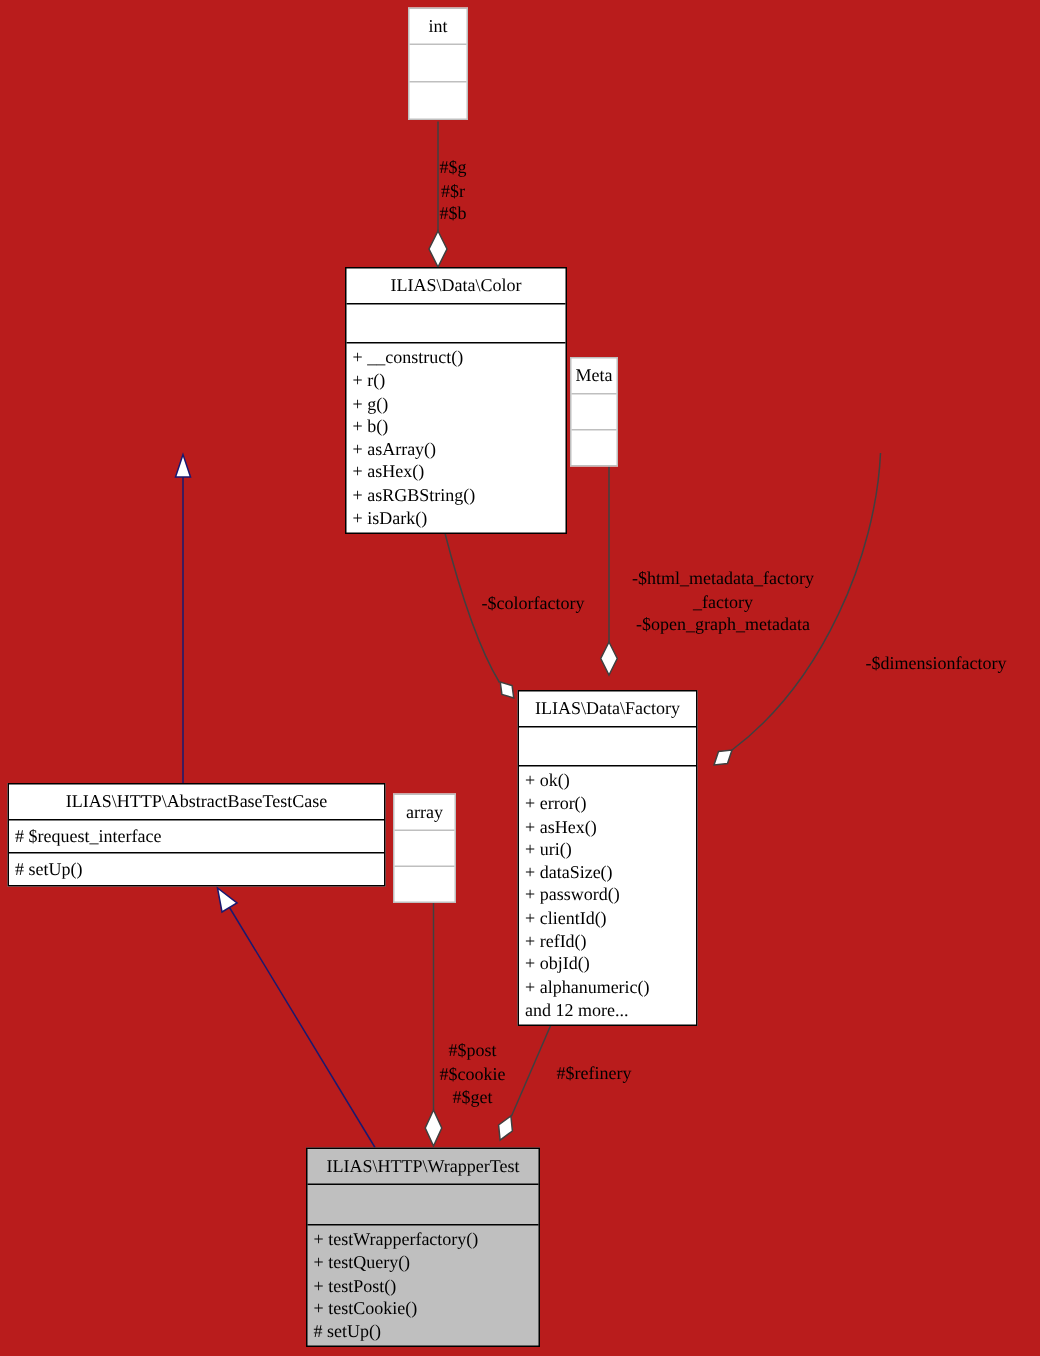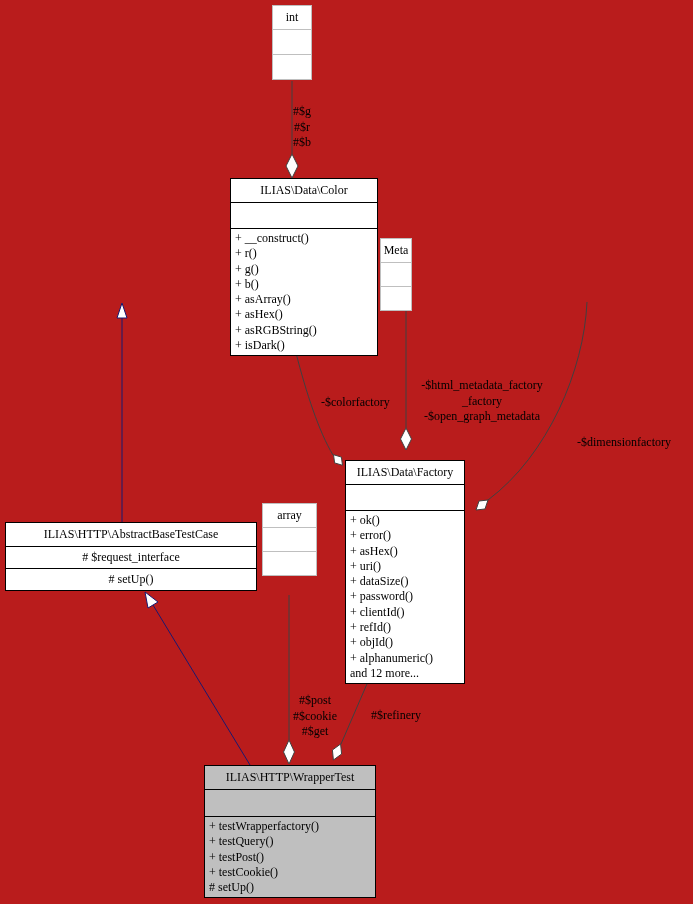--- a/index.html
+++ b/index.html
@@ -12,21 +12,21 @@
   #edges{position:absolute;left:0;top:0;z-index:1;}
   .cls{position:absolute;z-index:2;background:#ffffff;border:1px solid #000;box-sizing:border-box;}
   .cls.ext{border-color:#bfbfbf;}
   .cls.hl{background:#bfbfbf;}
   .t{height:23px;line-height:23px;text-align:center;white-space:nowrap;overflow:hidden;}
   .c{border-top:1px solid;box-sizing:border-box;}
   .cls .c{border-top-color:#000;}
   .cls.ext .c{border-top-color:#bfbfbf;}
   .m{padding:2px 3px 2px 4px;}
   .m div{line-height:15.3px;white-space:nowrap;}
-  .a1{line-height:21px;padding:0 4px;white-space:nowrap;text-align:center;}
+  .a1{line-height:21px;padding:0 4px;white-space:nowrap;}
   .elabel{position:absolute;z-index:3;white-space:nowrap;line-height:15px;}
   .elabel.ctr{text-align:center;}
   .elabel div{line-height:15.5px;}
 </style>
 </head>
 <body>
 
 <div id="canvas">
 
   <svg id="edges" width="693" height="904" viewBox="0 0 693 904">
@@ -102,27 +102,27 @@
       <div>and 12 more...</div>
     </div>
   </div>
 
   <div class="cls" style="left:5px;top:522px;width:252px;">
     <div class="t">ILIAS\HTTP\AbstractBaseTestCase</div>
     <div class="c a1"># $request_interface</div>
     <div class="c a1"># setUp()</div>
   </div>
 
-  <div class="cls ext" style="left:262px;top:503px;width:55px;">
+  <div class="cls ext" style="left:262px;top:529px;width:42px;">
     <div class="t">array</div>
     <div class="c" style="height:24px;"></div>
     <div class="c" style="height:24px;"></div>
   </div>
 
-  <div class="cls hl" style="left:204px;top:765px;width:172px;">
+  <div class="cls hl" style="left:204px;top:765px;width:156px;">
     <div class="t">ILIAS\HTTP\WrapperTest</div>
     <div class="c" style="height:27px;"></div>
     <div class="c m">
       <div>+ testWrapperfactory()</div>
       <div>+ testQuery()</div>
       <div>+ testPost()</div>
       <div>+ testCookie()</div>
       <div># setUp()</div>
     </div>
   </div>

